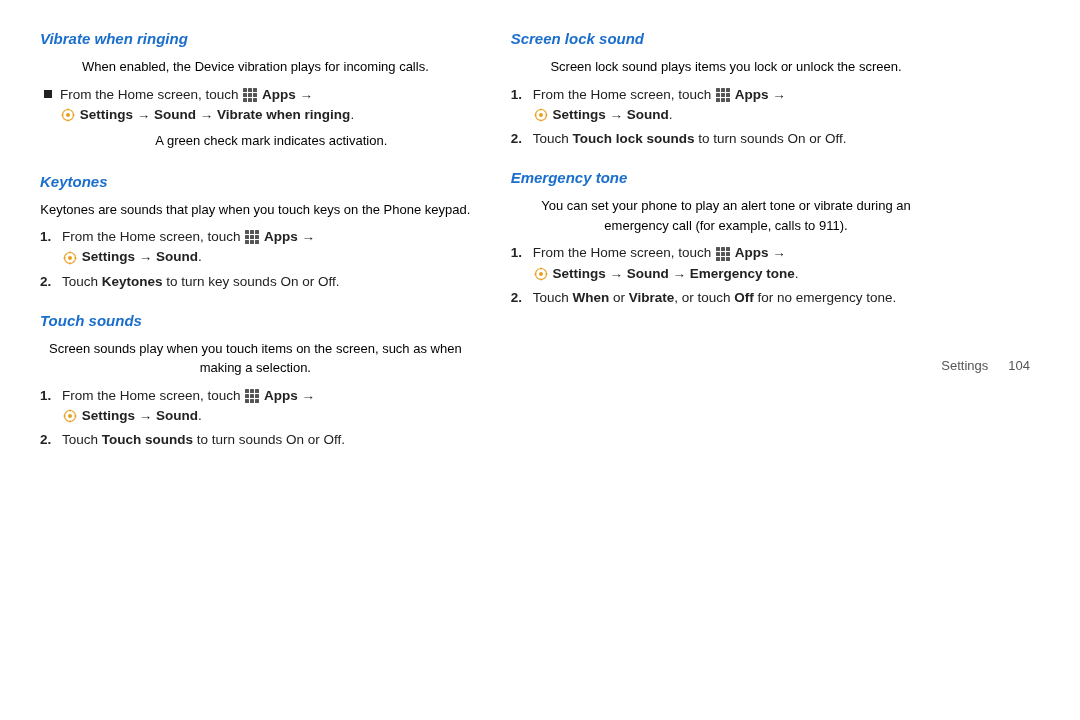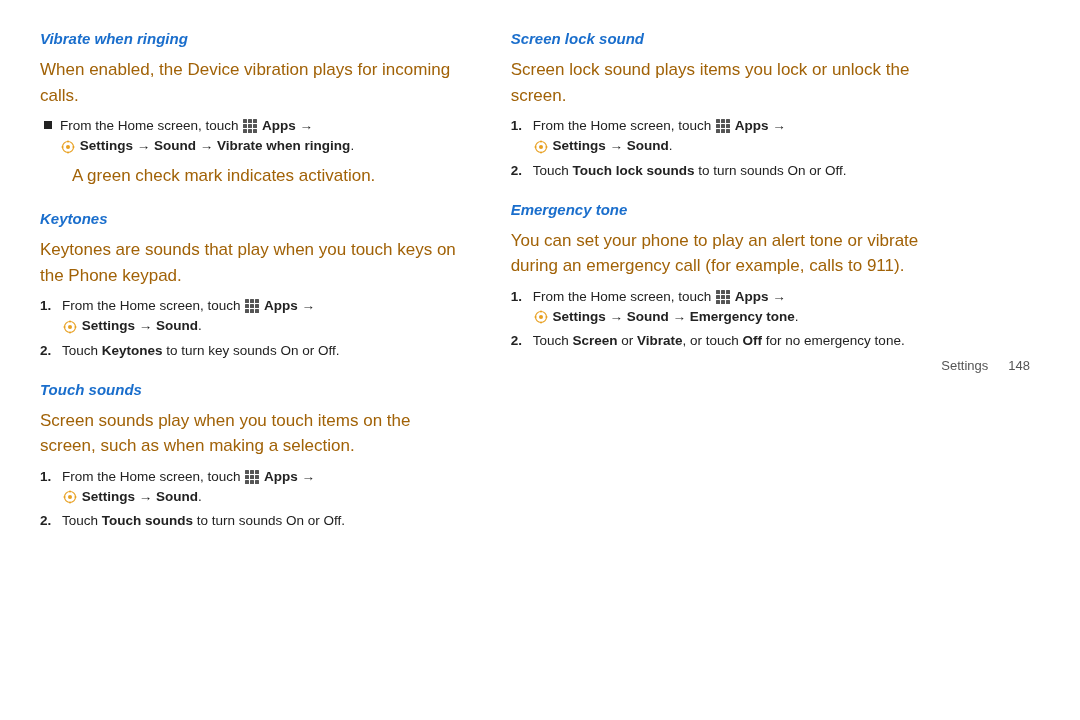--- a/index.html
+++ b/index.html
@@ -36,24 +36,25 @@
       gap: 6px;
     }
     .section-title {
       font-style: italic;
       font-weight: bold;
       color: #1a6ecc;
       font-size: 15px;
       margin-bottom: 4px;
     }
     .section-desc {
-      font-size: 17px;
-      color: #a16207;
+      font-size: 13px;
+      color: #000000;
       line-height: 1.5;
       margin-bottom: 2px;
+      text-align: center;
     }
     .step-list {
       list-style: none;
       padding: 0;
       display: flex;
       flex-direction: column;
       gap: 4px;
     }
     .step-item {
       display: flex;
@@ -320,25 +321,25 @@
                   <circle cx="7" cy="12.5" r="1" fill="#e8a020"></circle>
                   <circle cx="1.5" cy="7" r="1" fill="#e8a020"></circle>
                   <circle cx="12.5" cy="7" r="1" fill="#e8a020"></circle>
                 </svg>
               </span>
               <b>Settings</b> <span class="arrow">→</span> <b>Sound</b> <span class="arrow">→</span> <b>Emergency tone</b>.
             </span>
           </li>
           <li class="step-item">
             <span class="step-num"><b>2.</b></span>
-            <span>Touch <b>Screen</b> or <b>Vibrate</b>, or touch <b>Off</b> for no emergency tone.</span>
+            <span>Touch <b>When</b> or <b>Vibrate</b>, or touch <b>Off</b> for no emergency tone.</span>
           </li>
         </ol>
       </div>
 
     </div>
   </div>
 
   <div class="footer">
     <span>Settings</span>
-    <span>148</span>
+    <span>104</span>
   </div>
 </div>
 
 </body></html>

